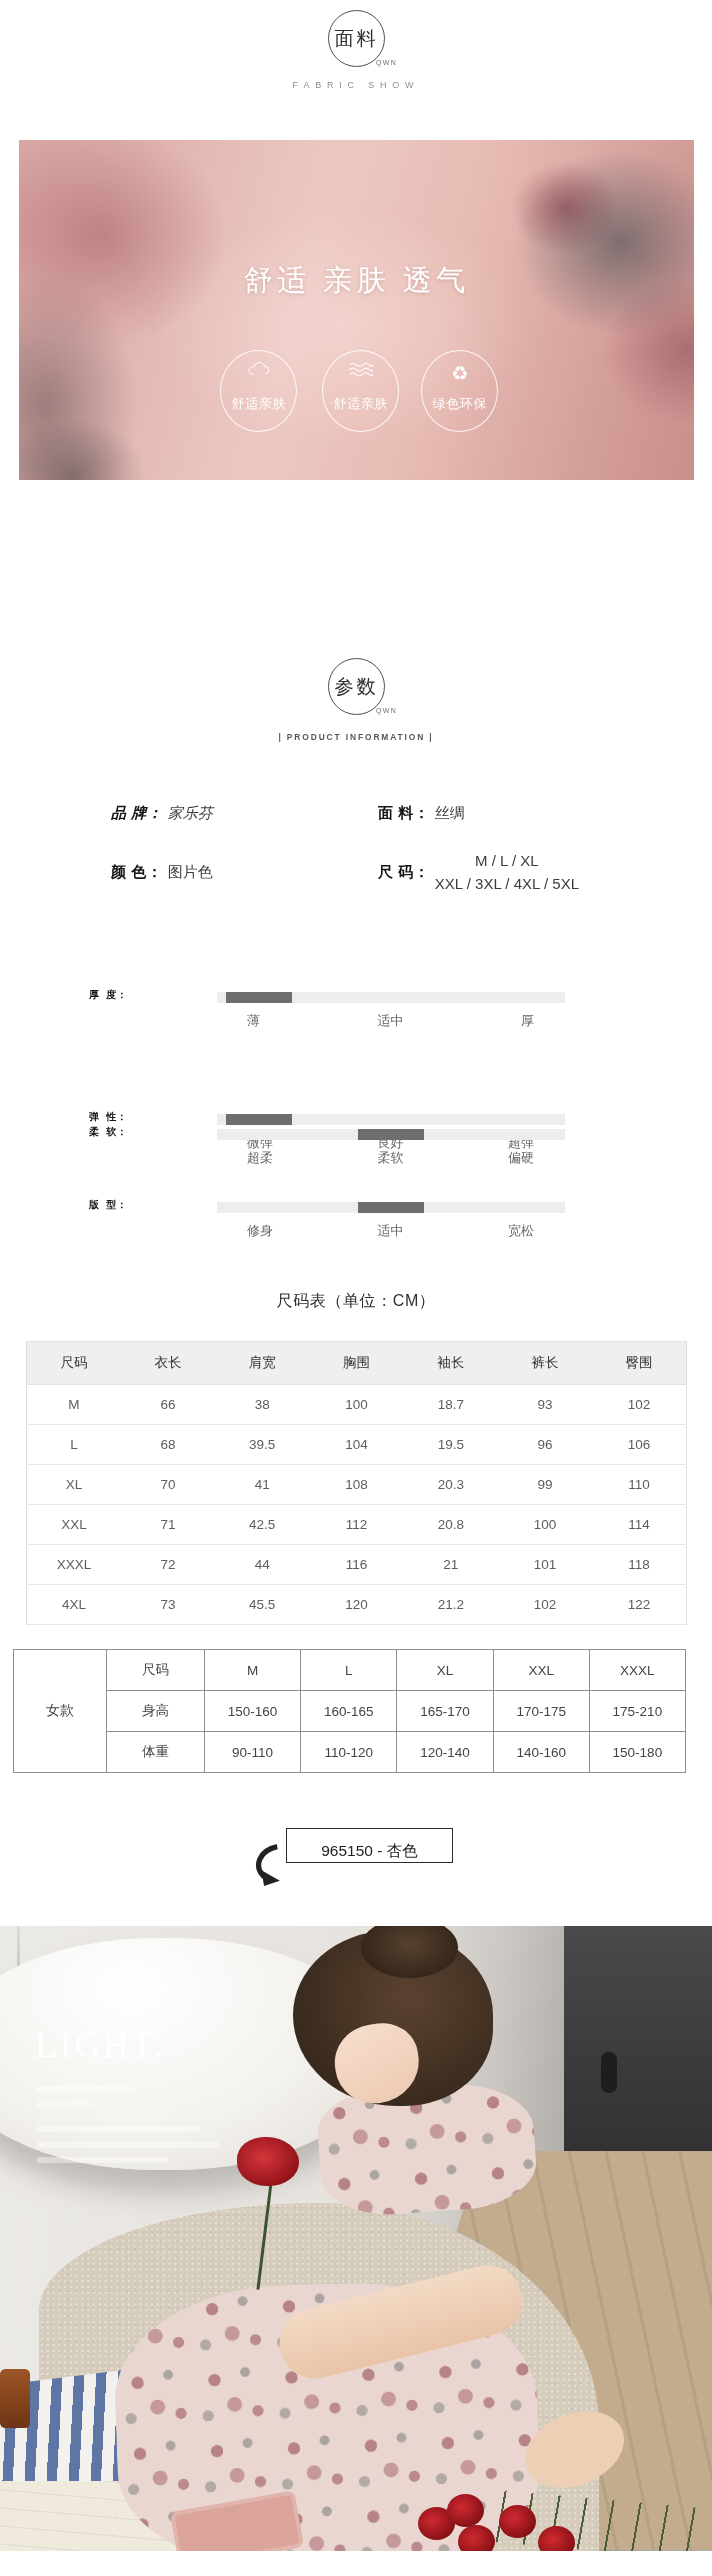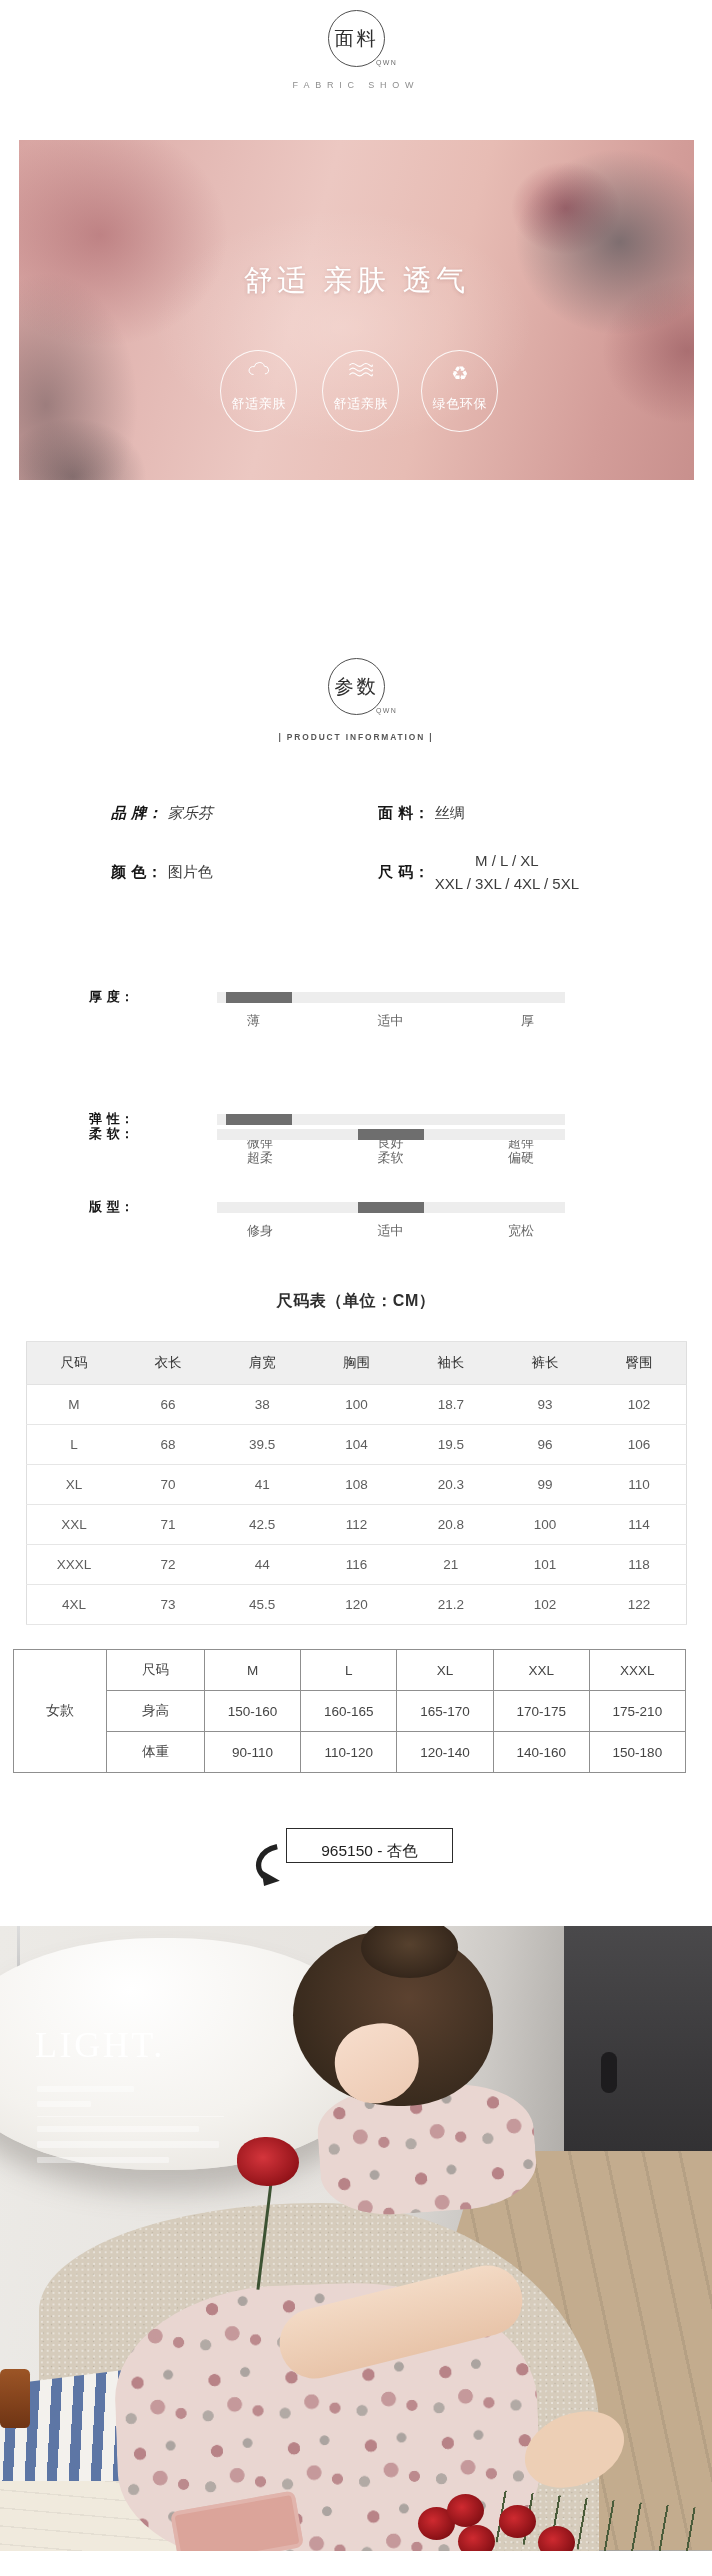--- a/index.html
+++ b/index.html
@@ -42,32 +42,32 @@
   .info-label{font-weight:bold;color:#161616;letter-spacing:0.6px;white-space:pre;}
   .info-value{color:#3c3c3c;margin-left:5.2px;}
   .info-value.two-line div{line-height:23px;text-align:center;}
   .pos-brand{left:111px;top:804px;font-style:italic;}
   .pos-material{left:378px;top:804px;}
   .pos-color{left:111px;top:863px;}
   .pos-size{left:378px;top:849px;}
 
   
   .slider-row{position:absolute;left:0;width:712px;height:59px;}
-  .slider-label{position:absolute;left:89px;top:1.3px;font-size:13px;font-weight:bold;color:#161616;white-space:pre;letter-spacing:0.6px;}
+  .slider-label{position:absolute;left:89px;top:1.3px;font-size:10px;font-weight:bold;color:#161616;white-space:pre;letter-spacing:0.6px;font-family:Liberation Mono, monospace;}
   .slider-track{position:absolute;left:217px;top:5.2px;width:348px;height:11px;background:#ededed;}
   .slider-fill{position:absolute;top:0;height:11px;width:66px;background:#6e6e6e;}
   .low .slider-fill{left:9px;}
   .middle .slider-fill{left:141px;}
   .slider-ticks{position:absolute;left:217px;top:24.5px;width:348px;display:flex;justify-content:space-between;
                 padding:0;box-sizing:border-box;padding-left:30px;padding-right:31px;font-size:13px;color:#666;}
   .sr1{top:987px;} .sr2{top:1061px;margin-top:48px;} .sr3{top:1124px;} .sr4{top:1197px;}
 
   
   .size-title{position:absolute;left:0;top:1291px;width:712px;text-align:center;
-              font-size:16px;font-weight:bold;color:#2e2e2e;letter-spacing:0.6px;}
+              font-size:16px;font-weight:normal;color:#2e2e2e;letter-spacing:0.6px;}
   table.size-table{position:absolute;left:26px;top:1341px;width:661px;border-collapse:collapse;
                    table-layout:fixed;font-size:13.5px;}
   table.size-table th{height:40px;background:#efefef;color:#333;font-weight:normal;border:0.6px solid #e2e2e2;border-left:none;border-right:none;}
   table.size-table td{height:37px;text-align:center;color:#5d5d5d;border-top:0.6px solid #e6e6e6;border-bottom:0.6px solid #e6e6e6;}
   table.size-table{border:0.6px solid #dedede;}
 
   table.fit-table{position:absolute;left:13px;top:1649px;width:673px;border-collapse:collapse;
                   table-layout:fixed;font-size:13.5px;color:#444;}
   table.fit-table td{border:0.6px solid #8f8f8f;height:38px;text-align:center;background:#fff;}
   table.fit-table td.group{font-size:14px;}

